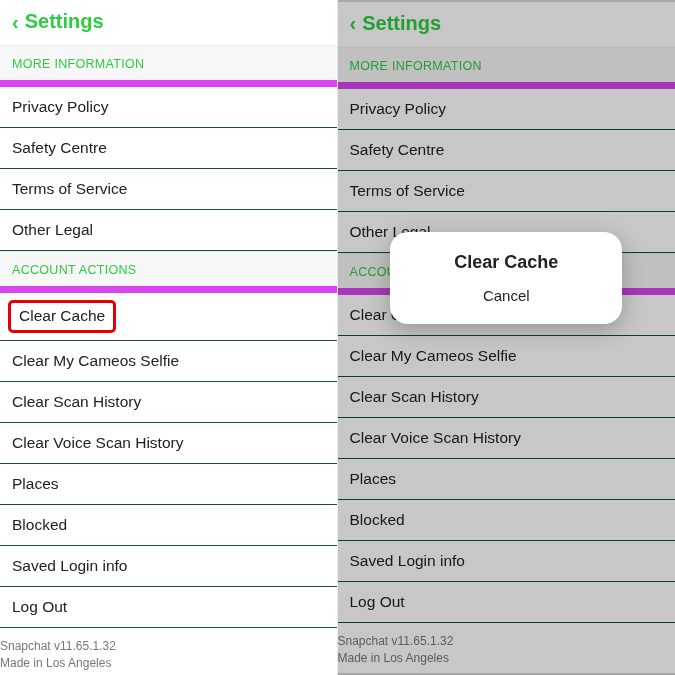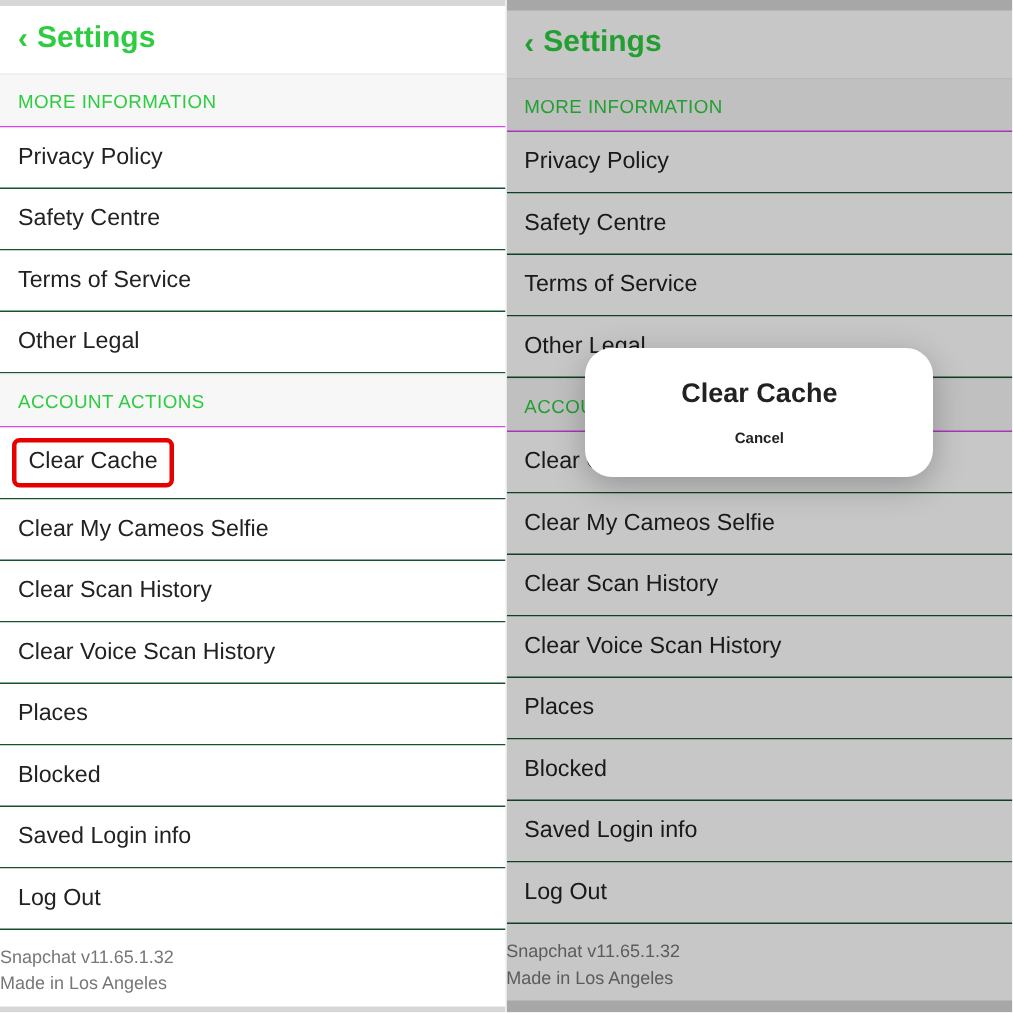--- a/index.html
+++ b/index.html
@@ -54,21 +54,21 @@
     font-weight: 600;
     text-align: right;
   }
   .section-header {
     font-size: 12.5px;
     color: #2ecc40;
     background: #f7f7f7;
     padding: 11px 12px 9px;
     letter-spacing: 0.3px;
     border-top: 1px solid #ededed;
-    border-bottom: 1px solid #d946ef;
+    border-bottom: 7px solid #d946ef;
   }
   .row {
     display: flex;
     align-items: center;
     padding: 11px 12px;
     font-size: 15.5px;
     color: #222;
     border-bottom: 1px solid #14532d;
     background: #fff;
   }
@@ -135,22 +135,22 @@
     border-radius: 20px;
     padding: 10px 0;
     cursor: pointer;
   }
   .cancel-btn {
     display: block;
     width: 100%;
     background: none;
     border: none;
     color: #222;
-    font-weight: 700;
-    font-size: 10px;
+    font-weight: 400;
+    font-size: 15px;
     padding: 4px 0;
     cursor: pointer;
   }
 </style>
 </head>
 <body>
 
 <div class="container">
 
   <div class="panel left">

